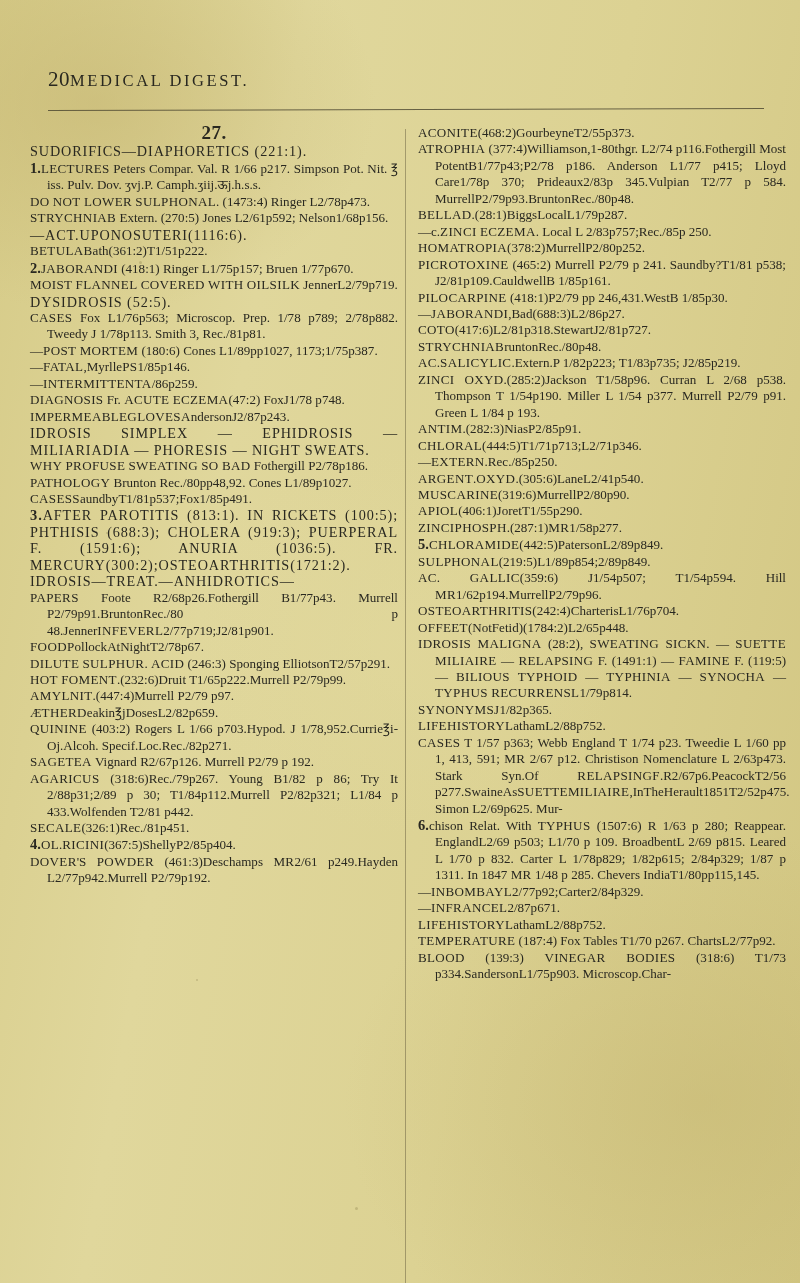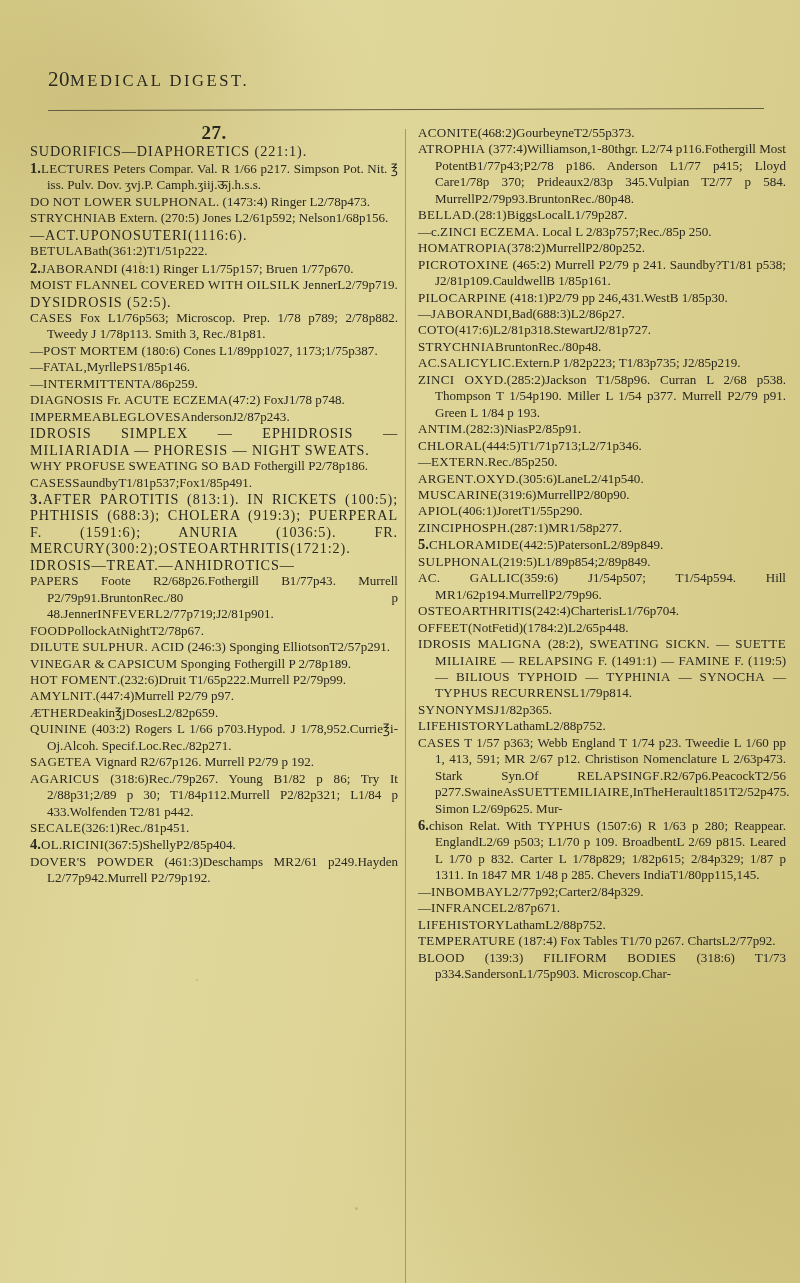--- a/index.html
+++ b/index.html
@@ -170,27 +170,27 @@
           <div class="e"><span class="sc">MOIST</span> <span class="sc">FLANNEL</span> <span class="sc">COVERED</span> <span class="sc">WITH</span> <span class="sc">OILSILK</span> JennerL2/79p719.</div>
           <div class="e head just flush"><span class="caps">DYSIDROSIS (52:5).</span></div>
           <div class="e"><span class="sc">CASES</span> Fox L1/76p563; Microscop. Prep. 1/78 p789; 2/78p882. Tweedy J 1/78p113. Smith 3, Rec./81p81.</div>
           <div class="e">—<span class="sc">POST</span> <span class="sc">MORTEM</span> (180:6) Cones L1/89pp1027, 1173;1/75p387.</div>
           <div class="e">—<span class="sc">FATAL</span>,Myrlle<span class="sc">PS</span>1/85p146.</div>
           <div class="e">—<span class="sc">INTERMITTENTA</span>/86p259.</div>
           <div class="e"><span class="sc">DIAGNOSIS</span> Fr. <span class="sc">ACUTE</span> <span class="sc">ECZEMA</span>(47:2) FoxJ1/78 p748.</div>
           <div class="e"><span class="sc">IMPERMEABLEGLOVESA</span>ndersonJ2/87p243.</div>
           <div class="e head just flush"><span class="caps">IDROSIS SIMPLEX — EPHIDROSIS — MILIARIADIA — PHORESIS — NIGHT SWEATS.</span></div>
           <div class="e"><span class="sc">WHY</span> <span class="sc">PROFUSE</span> <span class="sc">SWEATING</span> <span class="sc">SO</span> <span class="sc">BAD</span> Fothergill P2/78p186.</div>
+          <div class="e"><span class="sc">PATHOLOGY</span> Brunton Rec./80pp48,92. Cones L1/89p1027.</div>
           <div class="e"><span class="sc">CASESS</span>aundbyT1/81p537;Fox1/85p491.</div>
           <div class="e head just flush"><span class="num">3.</span><span class="caps">AFTER PAROTITIS (813:1). IN RICKETS (100:5); PHTHISIS (688:3); CHOLERA (919:3); PUERPERAL F. (1591:6); ANURIA (1036:5). FR. MERCURY(300:2);OSTEOARTHRITIS(1721:2).</span></div>
           <div class="e head just flush"><span class="caps">IDROSIS—TREAT.—ANHIDROTICS—</span></div>
           <div class="e"><span class="sc">PAPERS</span> Foote R2/68p26.Fothergill B1/77p43. Murrell P2/79p91.BruntonRec./80 p 48.Jenner<span class="sc">INFEVERL</span>2/77p719;J2/81p901.</div>
           <div class="e"><span class="sc">FOODP</span>ollockAtNightT2/78p67.</div>
           <div class="e"><span class="sc">DILUTE</span> <span class="sc">SULPHUR</span>. <span class="sc">ACID</span> (246:3) Sponging ElliotsonT2/57p291.</div>
-          <div class="e"><span class="sc">VINEGAR</span> &amp; <span class="sc">CAPSICUM</span> Sponging Fothergill P 2/78p189.</div>
           <div class="e"><span class="sc">HOT</span> <span class="sc">FOMENT</span>.(232:6)Druit T1/65p222.Murrell P2/79p99.</div>
           <div class="e"><span class="sc">AMYLNIT</span>.(447:4)Murrell P2/79 p97.</div>
           <div class="e">Æ<span class="sc">THERD</span>eakin℥jDosesL2/82p659.</div>
           <div class="e"><span class="sc">QUININE</span> (403:2) Rogers L 1/66 p703.Hypod. J 1/78,952.Currie℥i-Oj.Alcoh. Specif.Loc.Rec./82p271.</div>
           <div class="e"><span class="sc">SAGETEA</span> Vignard R2/67p126. Murrell P2/79 p 192.</div>
           <div class="e"><span class="sc">AGARICUS</span> (318:6)Rec./79p267. Young B1/82 p 86; Try It 2/88p31;2/89 p 30; T1/84p112.Murrell P2/82p321; L1/84 p 433.Wolfenden T2/81 p442.</div>
           <div class="e"><span class="sc">SECALE</span>(326:1)Rec./81p451.</div>
           <div class="e"><span class="num">4.</span><span class="sc">OL</span>.<span class="sc">RICINI</span>(367:5)ShellyP2/85p404.</div>
           <div class="e"><span class="sc">DOVER</span>'S <span class="sc">POWDER</span> (461:3)Deschamps <span class="sc">MR</span>2/61 p249.Hayden L2/77p942.Murrell P2/79p192.</div>
         </div>
@@ -224,21 +224,21 @@
           <div class="e"><span class="sc">OFFEET</span>(NotFetid)(1784:2)L2/65p448.</div>
           <div class="e"><span class="sc">IDROSIS</span> <span class="sc">MALIGNA</span> (28:2), <span class="sc">SWEATING</span> <span class="sc">SICKN</span>. — <span class="sc">SUETTE</span> <span class="sc">MILIAIRE</span> — <span class="sc">RELAPSING</span> F. (1491:1) — <span class="sc">FAMINE</span> F. (119:5) — <span class="sc">BILIOUS</span> <span class="sc">TYPHOID</span> — <span class="sc">TYPHINIA</span> — <span class="sc">SYNOCHA</span> — <span class="sc">TYPHUS</span> <span class="sc">RECURRENSL</span>1/79p814.</div>
           <div class="e"><span class="sc">SYNONYMSJ</span>1/82p365.</div>
           <div class="e"><span class="sc">LIFEHISTORYL</span>athamL2/88p752.</div>
           <div class="e"><span class="sc">CASES</span> T 1/57 p363; Webb England T 1/74 p23. Tweedie L 1/60 pp 1, 413, 591; <span class="sc">MR</span> 2/67 p12. Christison Nomenclature L 2/63p473. Stark Syn.Of <span class="sc">RELAPSINGF</span>.R2/67p6.PeacockT2/56 p277.SwaineAs<span class="sc">SUETTEMILIAIRE</span>,InTheHerault1851T2/52p475. Simon L2/69p625. Mur-</div>
           <div class="e"><span class="num">6.</span>chison Relat. With <span class="sc">TYPHUS</span> (1507:6) R 1/63 p 280; Reappear. EnglandL2/69 p503; L1/70 p 109. BroadbentL 2/69 p815. Leared L 1/70 p 832. Carter L 1/78p829; 1/82p615; 2/84p329; 1/87 p 1311. In 1847 <span class="sc">MR</span> 1/48 p 285. Chevers IndiaT1/80pp115,145.</div>
           <div class="e">—<span class="sc">INBOMBAYL</span>2/77p92;Carter2/84p329.</div>
           <div class="e">—<span class="sc">INFRANCEL</span>2/87p671.</div>
           <div class="e"><span class="sc">LIFEHISTORYL</span>athamL2/88p752.</div>
           <div class="e"><span class="sc">TEMPERATURE</span> (187:4) Fox Tables T1/70 p267. ChartsL2/77p92.</div>
-          <div class="e"><span class="sc">BLOOD</span> (139:3) <span class="sc">FILIFORM</span> <span class="sc">BODIES</span> (318:6) T1/73 p334.SandersonL1/75p903. Microscop.Char-</div>
+          <div class="e"><span class="sc">BLOOD</span> (139:3) <span class="sc">VINEGAR</span> <span class="sc">BODIES</span> (318:6) T1/73 p334.SandersonL1/75p903. Microscop.Char-</div>
         </div>
     </div>
 
   </div>
 
   <div class="speck" style="left:139px;top:232px;width:3px;height:3px;"></div>
   <div class="speck" style="left:106px;top:503px;width:2px;height:2px;"></div>
   <div class="speck" style="left:617px;top:188px;width:2px;height:2px;"></div>
   <div class="speck" style="left:355px;top:1178px;width:3px;height:3px;"></div>
   <div class="speck" style="left:742px;top:651px;width:2px;height:2px;"></div>

